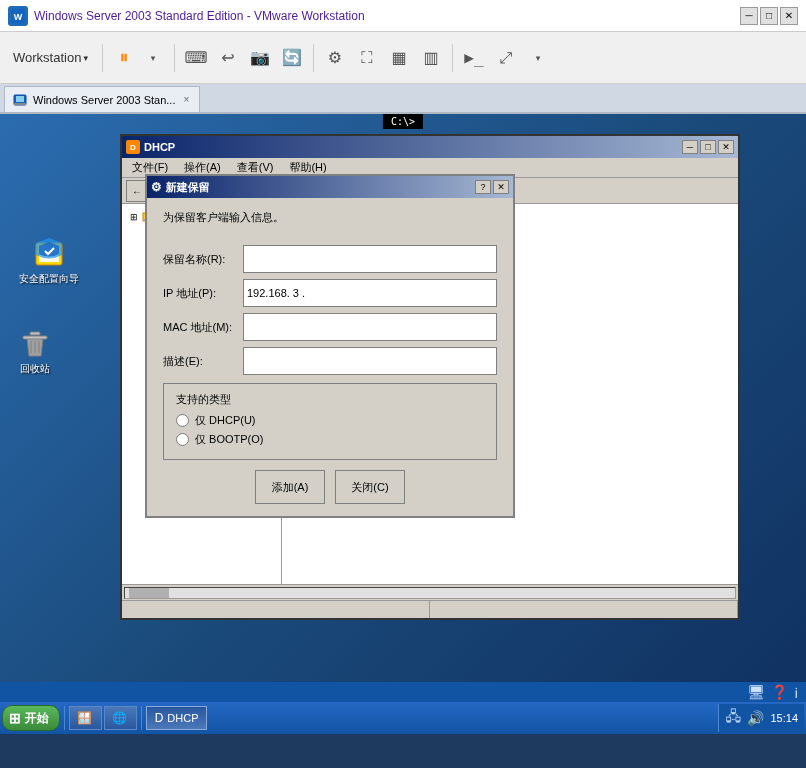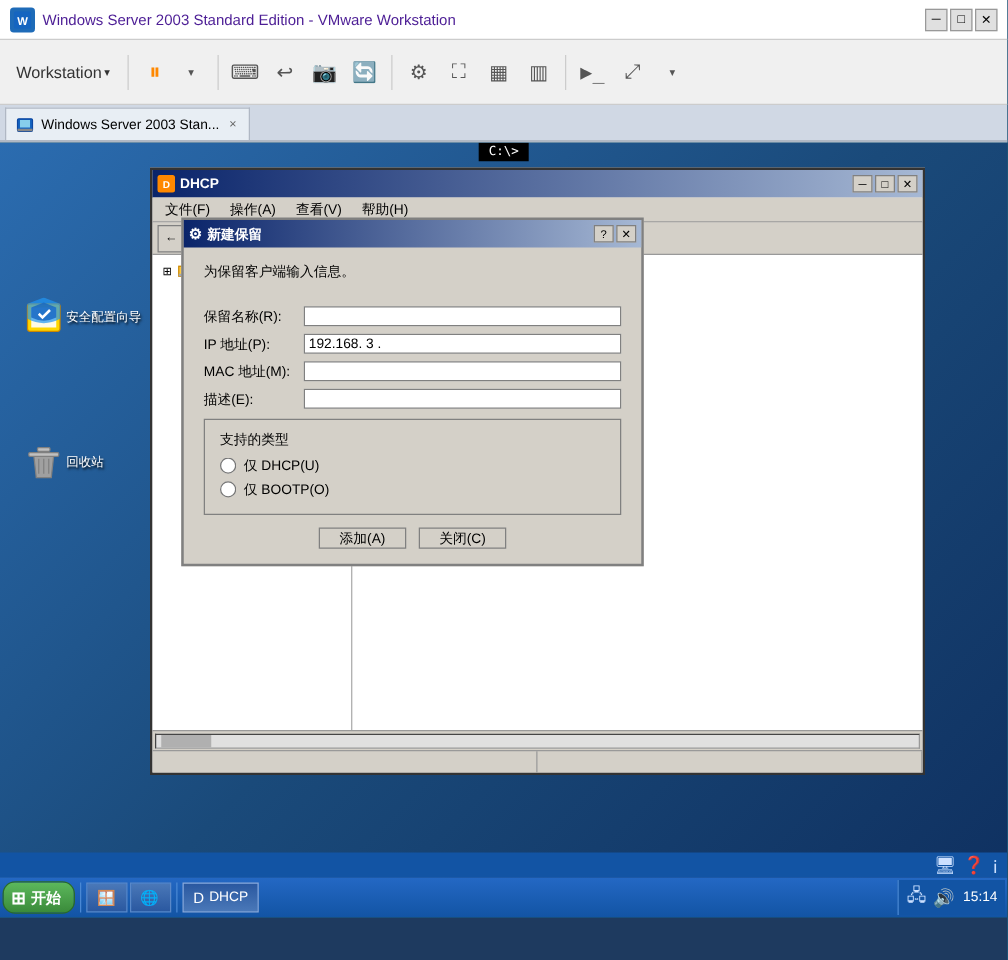--- a/index.html
+++ b/index.html
@@ -33,21 +33,21 @@
     .tab-bar { background: #d0d8e4; height: 30px; display: flex; align-items: flex-end; padding: 0 4px; border-bottom: 2px solid #b0b8c4; }
     .tab { display: flex; align-items: center; background: #e8eef4; border: 1px solid #b0b8c4; border-bottom: none; padding: 4px 8px; gap: 6px; height: 26px; cursor: pointer; font-size: 11px; }
     .tab-icon { width: 14px; height: 14px; }
     .tab-close { font-size: 10px; color: #666; cursor: pointer; padding: 0 2px; }
     .vm-screen { width: 806px; height: 620px; background: #1a6b8a; position: relative; overflow: hidden; }
 
     
     .desktop { width: 100%; height: 100%; background: linear-gradient(135deg, #2b6cb0 0%, #1a4a7a 50%, #0f3060 100%); position: relative; }
 
     
-    .desktop-icon { position: absolute; display: flex; flex-direction: row; align-items: center; gap: 2px; cursor: pointer; padding: 4px; }
+    .desktop-icon { position: absolute; display: flex; flex-direction: column; align-items: center; gap: 2px; cursor: pointer; padding: 4px; }
     .desktop-icon-img { width: 32px; height: 32px; }
     .desktop-icon-label { color: white; font-size: 10px; text-align: center; text-shadow: 1px 1px 2px #000; white-space: nowrap; }
 
     
     .cmd-mini { position: absolute; top: 0; left: 50%; transform: translateX(-50%); background: #000; color: #fff; font-size: 10px; padding: 2px 8px; font-family: monospace; }
 
     
     .dhcp-window { position: absolute; top: 20px; left: 120px; width: 620px; background: #e0e0e0; border: 2px solid #333; }
     .dhcp-titlebar { background: linear-gradient(to right, #0a246a, #a6b8d4); height: 22px; display: flex; align-items: center; justify-content: space-between; padding: 0 4px; }
     .dhcp-title-text { color: white; font-size: 11px; font-weight: bold; display: flex; align-items: center; gap: 4px; }
@@ -78,27 +78,27 @@
     .dialog { position: absolute; top: 60px; left: 145px; width: 370px; background: #d4d0c8; border: 2px solid #808080; z-index: 100; }
     .dialog-titlebar { background: linear-gradient(to right, #0a246a, #a6b8d4); height: 22px; display: flex; align-items: center; justify-content: space-between; padding: 0 4px; }
     .dialog-title-text { color: white; font-size: 11px; font-weight: bold; display: flex; align-items: center; gap: 4px; }
     .dialog-title-icon { font-size: 12px; }
     .dialog-win-btns { display: flex; gap: 2px; }
     .dialog-win-btn { width: 16px; height: 14px; background: #d4d0c8; border: 1px solid #808080; display: flex; align-items: center; justify-content: center; font-size: 9px; cursor: pointer; }
     .dialog-body { padding: 12px 16px; }
     .dialog-desc { font-size: 11px; margin-bottom: 20px; color: #000; }
     .dialog-form-row { display: flex; align-items: center; margin-bottom: 6px; }
     .dialog-label { width: 80px; font-size: 11px; color: #000; white-space: nowrap; }
-    .dialog-input { flex: 1; height: 16px; border: 1px solid #808080; background: white; font-size: 11px; padding: 0 3px; }
+    .dialog-input { flex: 1; height: 28px; border: 1px solid #808080; background: white; font-size: 11px; padding: 0 3px; }
     .dialog-group { border: 1px solid #808080; padding: 8px 12px; margin: 8px 0; }
     .dialog-group-legend { font-size: 11px; color: #000; margin-bottom: 6px; }
     .radio-row { display: flex; align-items: center; gap: 6px; margin-bottom: 4px; font-size: 11px; }
     .radio-row input { margin: 0; }
     .dialog-buttons { display: flex; justify-content: center; gap: 10px; margin-top: 10px; }
-    .dialog-btn { min-width: 70px; height: 17px; background: #d4d0c8; border: 1px solid #808080; font-size: 11px; cursor: pointer; display: flex; align-items: center; justify-content: center; }
+    .dialog-btn { min-width: 70px; height: 34px; background: #d4d0c8; border: 1px solid #808080; font-size: 11px; cursor: pointer; display: flex; align-items: center; justify-content: center; }
 
     
     .taskbar { position: absolute; bottom: 0; left: 0; right: 0; height: 32px; background: linear-gradient(to bottom, #2468c4, #1254a4); display: flex; align-items: center; padding: 0 2px; gap: 2px; }
     .start-btn { background: linear-gradient(to bottom, #5cb85c, #3a8a3a); border: 1px solid #2a6a2a; border-radius: 10px; padding: 2px 10px 2px 6px; color: white; font-weight: bold; font-size: 12px; display: flex; align-items: center; gap: 4px; cursor: pointer; height: 26px; }
     .start-btn-icon { font-size: 14px; }
     .taskbar-sep-v { width: 1px; height: 24px; background: #4a88d4; margin: 0 2px; }
     .taskbar-item { background: linear-gradient(to bottom, #4a78b8, #2a58a0); border: 1px solid #5a88c8; color: white; font-size: 11px; padding: 2px 8px; height: 24px; display: flex; align-items: center; gap: 4px; cursor: pointer; max-width: 120px; }
     .taskbar-item.active { background: linear-gradient(to bottom, #2a58a0, #4a78b8); border-color: #8aa8d8; }
     .taskbar-item-icon { font-size: 12px; }
     .taskbar-spacer { flex: 1; }
@@ -198,21 +198,21 @@
               <rect width="26" height="22" x="3" y="5" rx="2" fill="#ffd700" stroke="#cc8800" stroke-width="1"></rect>
               <rect width="20" height="16" x="6" y="8" fill="#fffbe6"></rect>
               <path d="M3 5 L16 0 L29 5 L29 17 Q16 24 3 17 Z" fill="#2196F3" opacity="0.7"></path>
               <path d="M16 4 L26 8 L26 16 Q16 21 6 16 L6 8 Z" fill="#1565C0" opacity="0.8"></path>
               <path d="M12 13 L15 16 L21 10" stroke="white" stroke-width="2" fill="none"></path>
             </svg>
           </div>
           <span class="desktop-icon-label">安全配置向导</span>
         </div>
 
-        <div class="desktop-icon" style="top:236px; left:15px;">
+        <div class="desktop-icon" style="top:210px; left:15px;">
           <div class="desktop-icon-img">
             <svg width="32" height="32" viewBox="0 0 32 32">
               <path d="M8 10 L10 28 L22 28 L24 10 Z" fill="#a0a0a0" stroke="#808080" stroke-width="1"></path>
               <rect width="24" height="3" x="4" y="8" rx="1" fill="#c0c0c0" stroke="#808080" stroke-width="1"></rect>
               <rect width="10" height="3" x="11" y="4" rx="1" fill="#c0c0c0" stroke="#808080" stroke-width="1"></rect>
               <line x1="12" y1="13" x2="12" y2="25" stroke="#808080" stroke-width="1"></line>
               <line x1="16" y1="13" x2="16" y2="25" stroke="#808080" stroke-width="1"></line>
               <line x1="20" y1="13" x2="20" y2="25" stroke="#808080" stroke-width="1"></line>
             </svg>
           </div>

